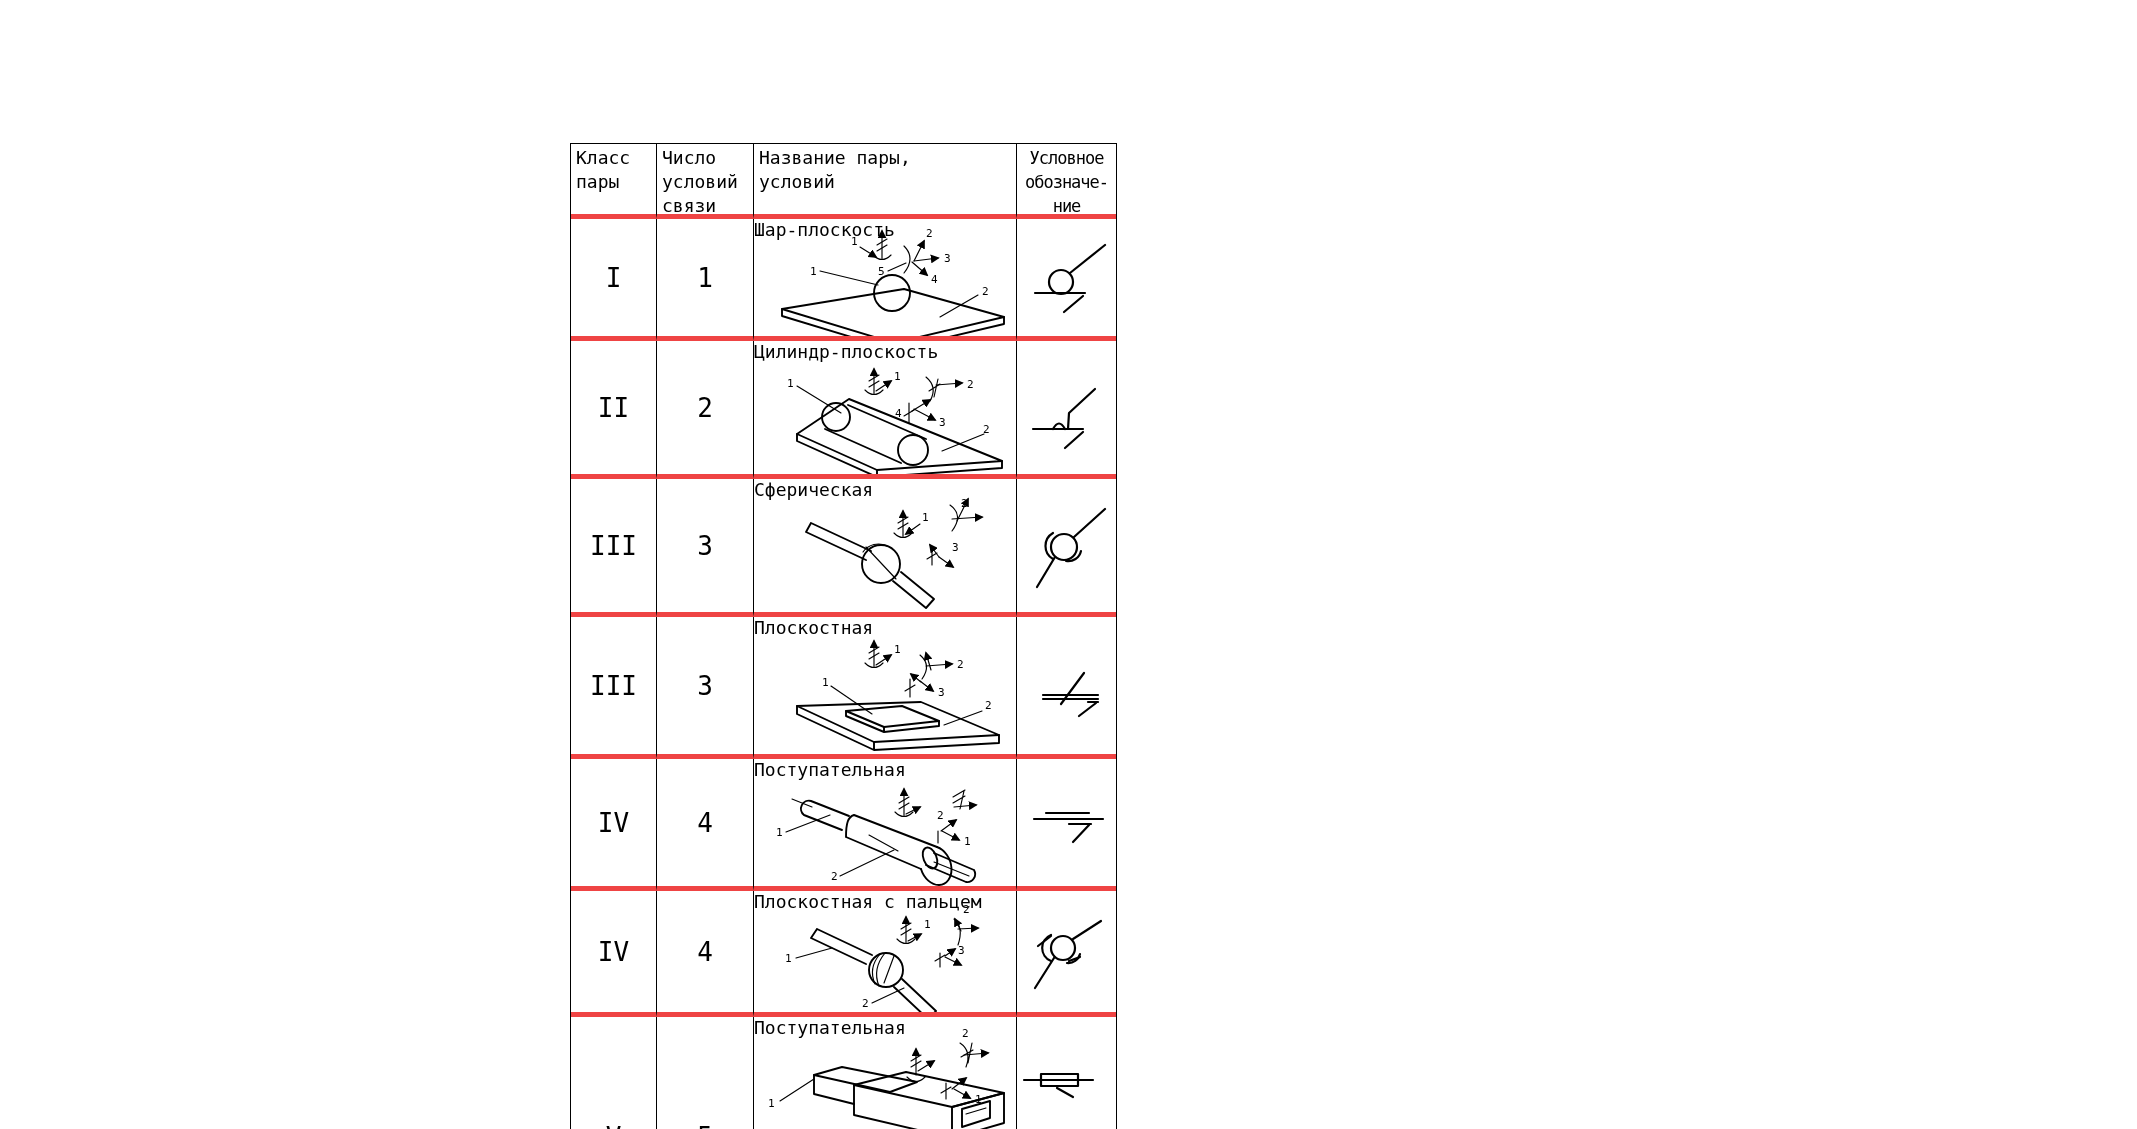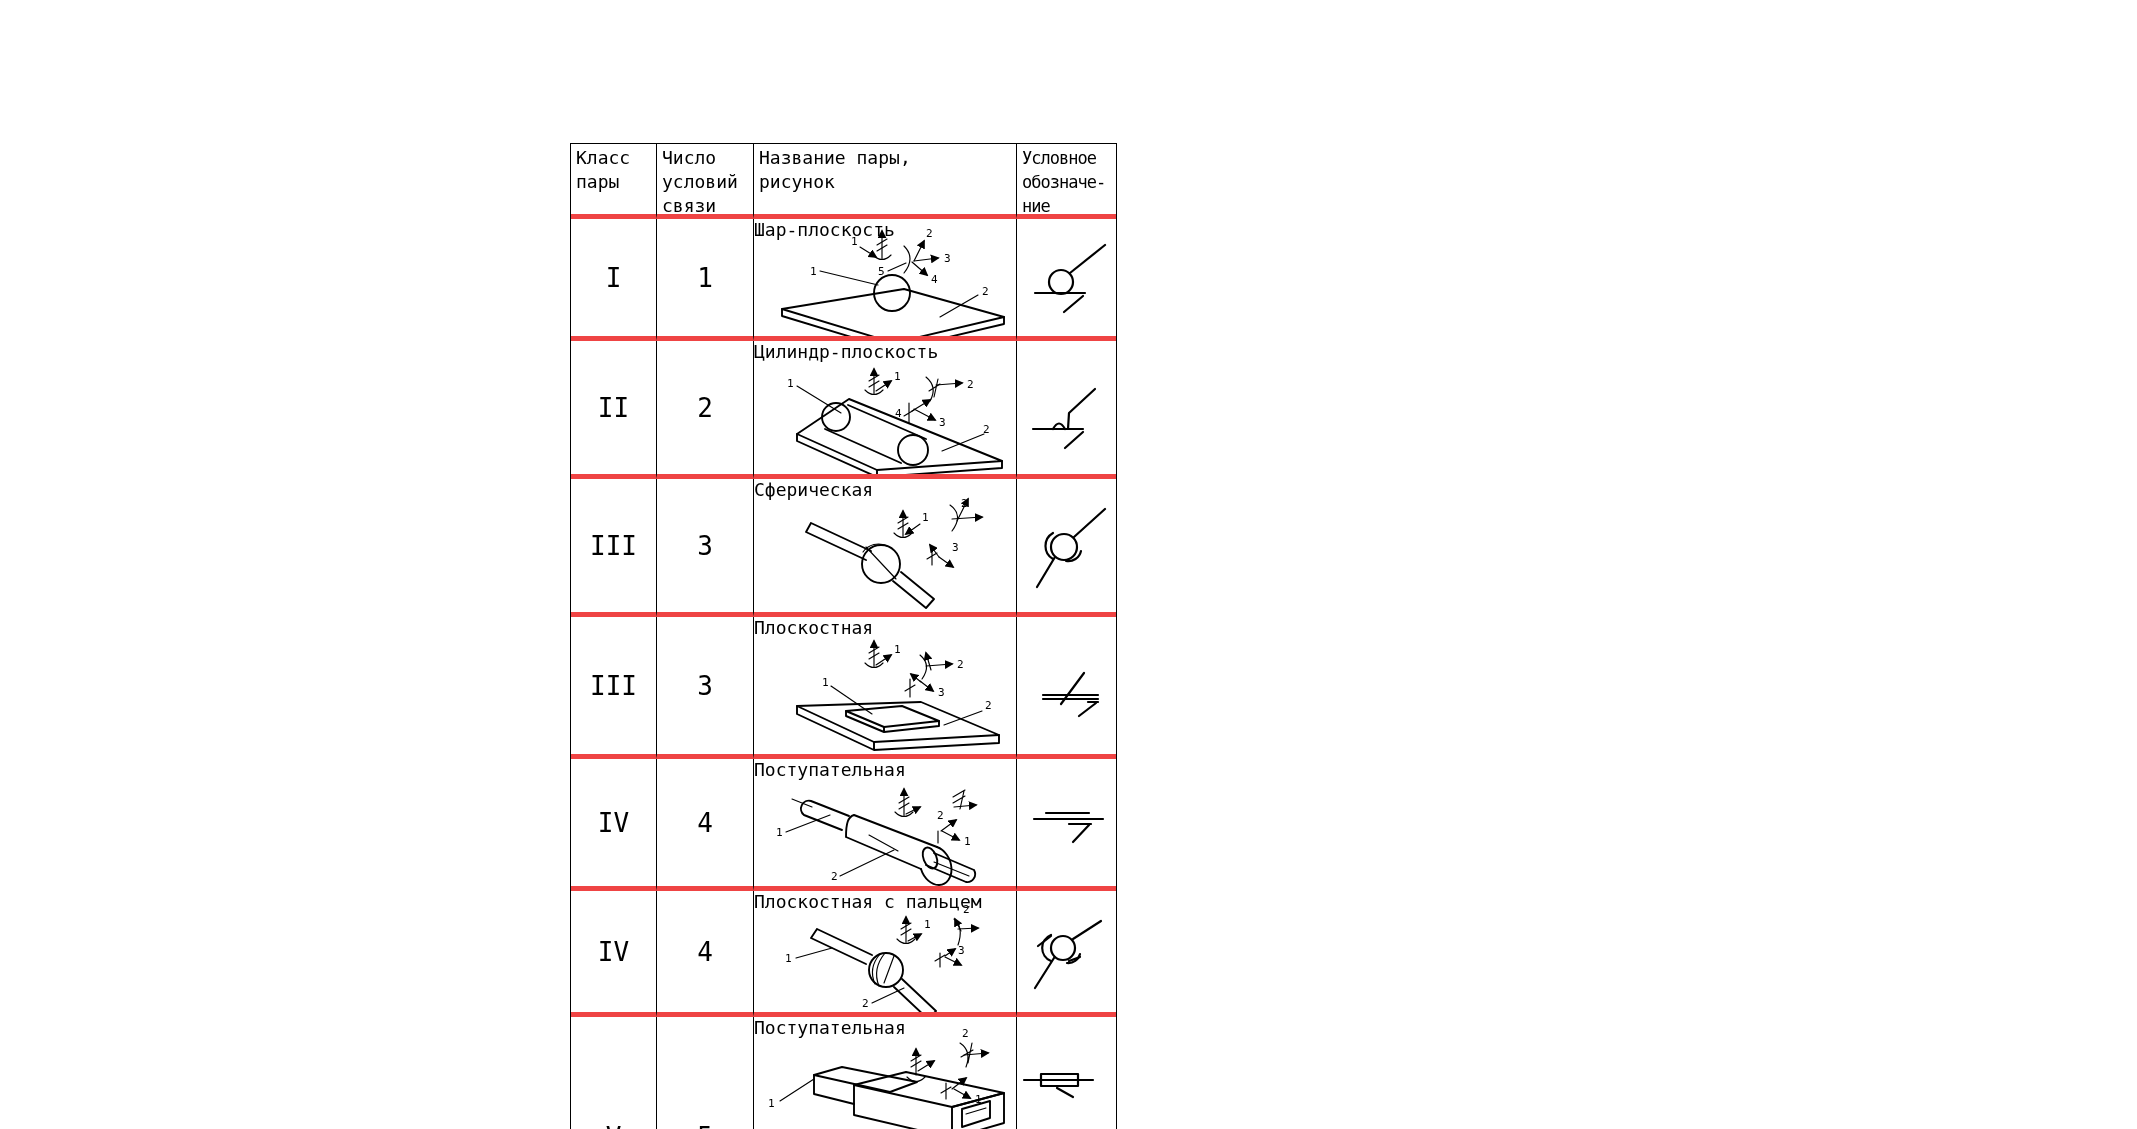--- a/index.html
+++ b/index.html
@@ -13,21 +13,21 @@
     display:grid;
     grid-template-columns:86px 97px 263px 99px;
     grid-template-rows:75px 122px 138px 138px 142px 132px 126px 245px;
     border:1px solid #000;background:#fff;
   }
   .cell{
     position:relative;box-sizing:border-box;
     border-right:1px solid #000;border-bottom:5px solid #ef4444;
     overflow:hidden;
   }
-  .cell.cr{border-right:none;}
+  .cell.cr{border-right:none;text-align:center;}
   .hd{font-size:18px;line-height:24px;padding:2px 5px 0 5px;white-space:pre-line;}
   .hd.small{font-size:17px;letter-spacing:-1px;}
   .cc{display:flex;align-items:center;justify-content:center;font-size:26px;}
   .fig-title{
     position:absolute;top:0px;left:0;right:0;text-align:left;
     font-size:18px;z-index:2;white-space:nowrap;
   }
   .csym{display:flex;align-items:center;justify-content:center;}
   svg.fig{position:absolute;left:0;top:0;z-index:1;}
   svg.sym{position:absolute;left:0;top:0;}
@@ -40,21 +40,21 @@
 <body>
 
 <div class="ktable">
 
   <div class="cell hd"><span>Класс
 пары</span></div>
   <div class="cell hd"><span>Число
 условий
 связи</span></div>
   <div class="cell hd"><span>Название пары,
-рисунок</span></div>
+условий</span></div>
   <div class="cell hd small cr"><span>Условное
 обозначе-
 ние</span></div>
 
   <div class="cell cc">
       <span>I</span>
     </div>
   <div class="cell cc">
       <span>1</span>
     </div>

